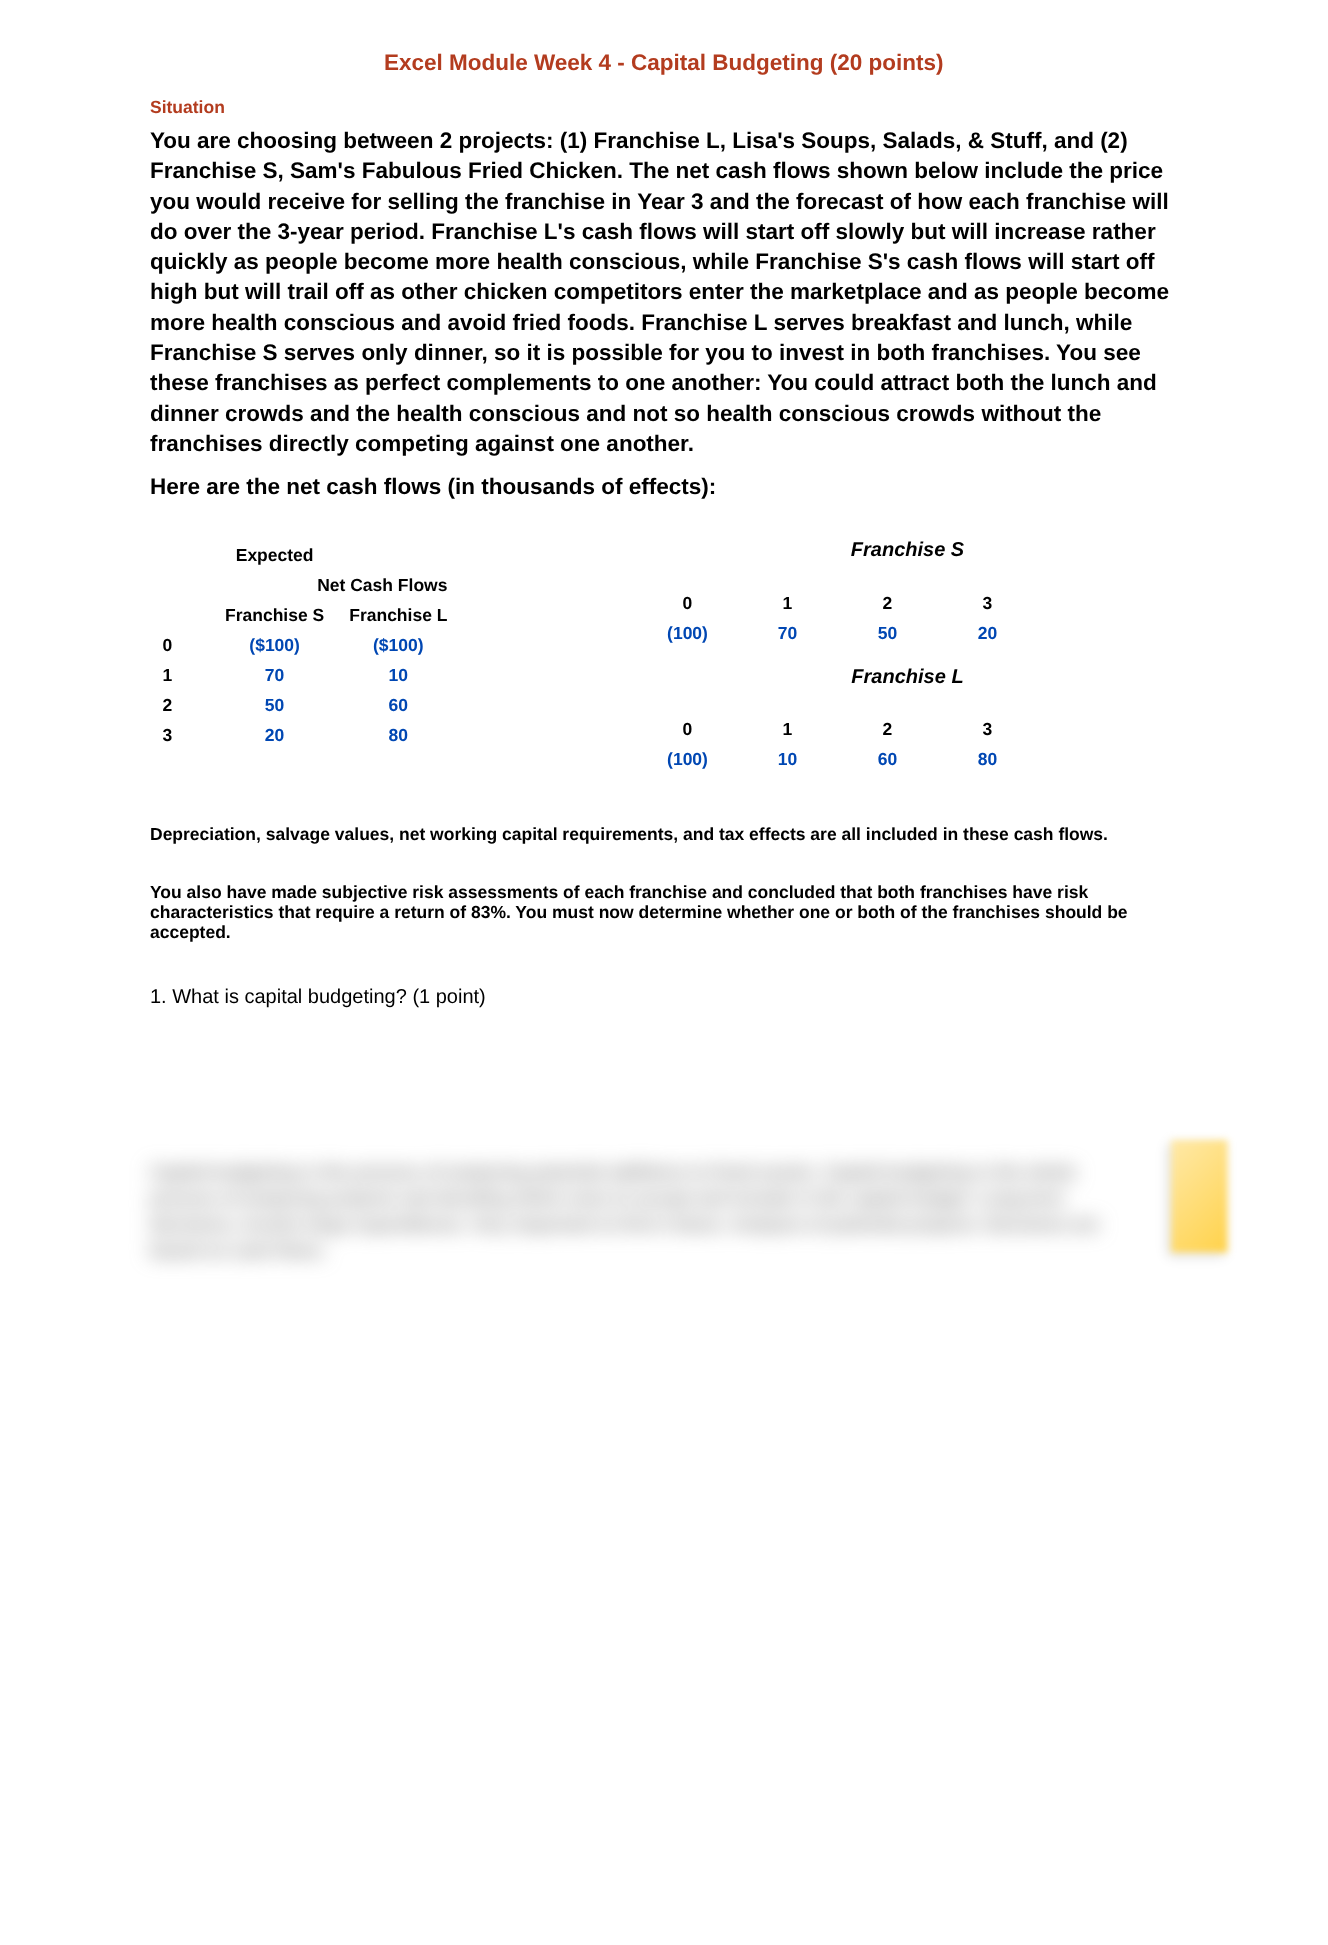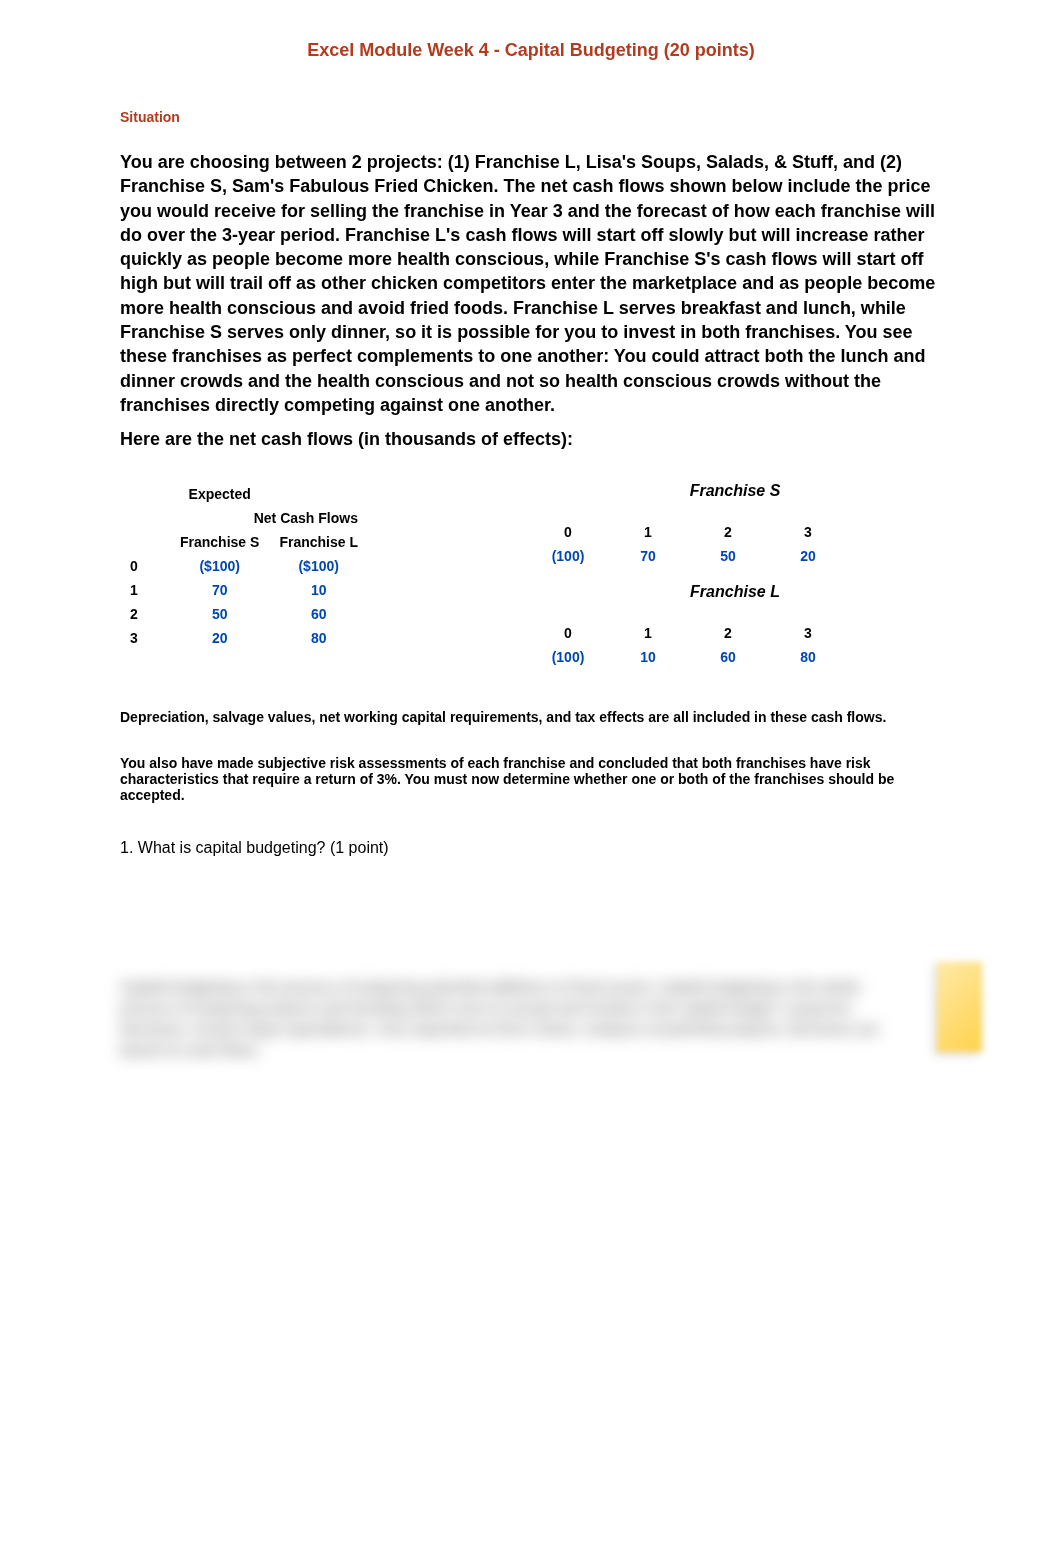--- a/index.html
+++ b/index.html
@@ -9,40 +9,40 @@
     background: #ffffff;
     width: 1062px;
     box-sizing: border-box;
     color: #000;
   }
   .title {
     text-align: center;
     font-weight: bold;
     font-size: 18px;
     color: #b33c1f;
-    margin-bottom: 48px;
+    margin-bottom: 16px;
   }
   .situation {
     color: #b33c1f;
     font-weight: bold;
     font-size: 14px;
-    margin-bottom: 25px;
+    margin-bottom: 7px;
   }
   .body-text {
     color: #000;
     font-weight: bold;
     font-size: 18px;
     line-height: 1.35;
     margin-bottom: 10px;
   }
   .tables-wrap {
     display: flex;
     margin-top: 30px;
     margin-bottom: 25px;
-    gap: 48px;
+    gap: 30px;
   }
   .left-table {
     flex: 0 0 360px;
   }
   .right-tables {
     flex: 1;
   }
   table {
     border-collapse: collapse;
     font-size: 14px;
@@ -207,21 +207,21 @@
           <td class="blue">60</td>
           <td class="blue">80</td>
         </tr>
       </tbody>
         </table>
     </div>
   </div>
 </div>
 
 <div class="note">Depreciation, salvage values, net working capital requirements, and tax effects are all included in these cash flows.</div>
-<div class="note" style="margin-top:30px">You also have made subjective risk assessments of each franchise and concluded that both franchises have risk characteristics that require a return of 3%.  You must now determine whether one or both of the franchises should be accepted.</div>
+<div class="note" style="margin-top:30px">You also have made subjective risk assessments of each franchise and concluded that both franchises have risk characteristics that require a return of 83%.  You must now determine whether one or both of the franchises should be accepted.</div>
 
 <div class="q">1.  What is capital budgeting?   (1 point)</div>
 
 <div class="blur-region">
   <div class="blur-text">Capital budgeting is the process of analyzing potential additions to fixed assets. Capital budgeting is the whole process of analyzing projects and deciding which ones to accept and include in the capital budget. Long-term decisions; involve large expenditures. Very important to firm's future. Analysis of potential projects. Decisions are based on cash flows.</div>
   <div class="sticky"></div>
   <div class="fade"></div>
 </div>
 
 </body></html>

